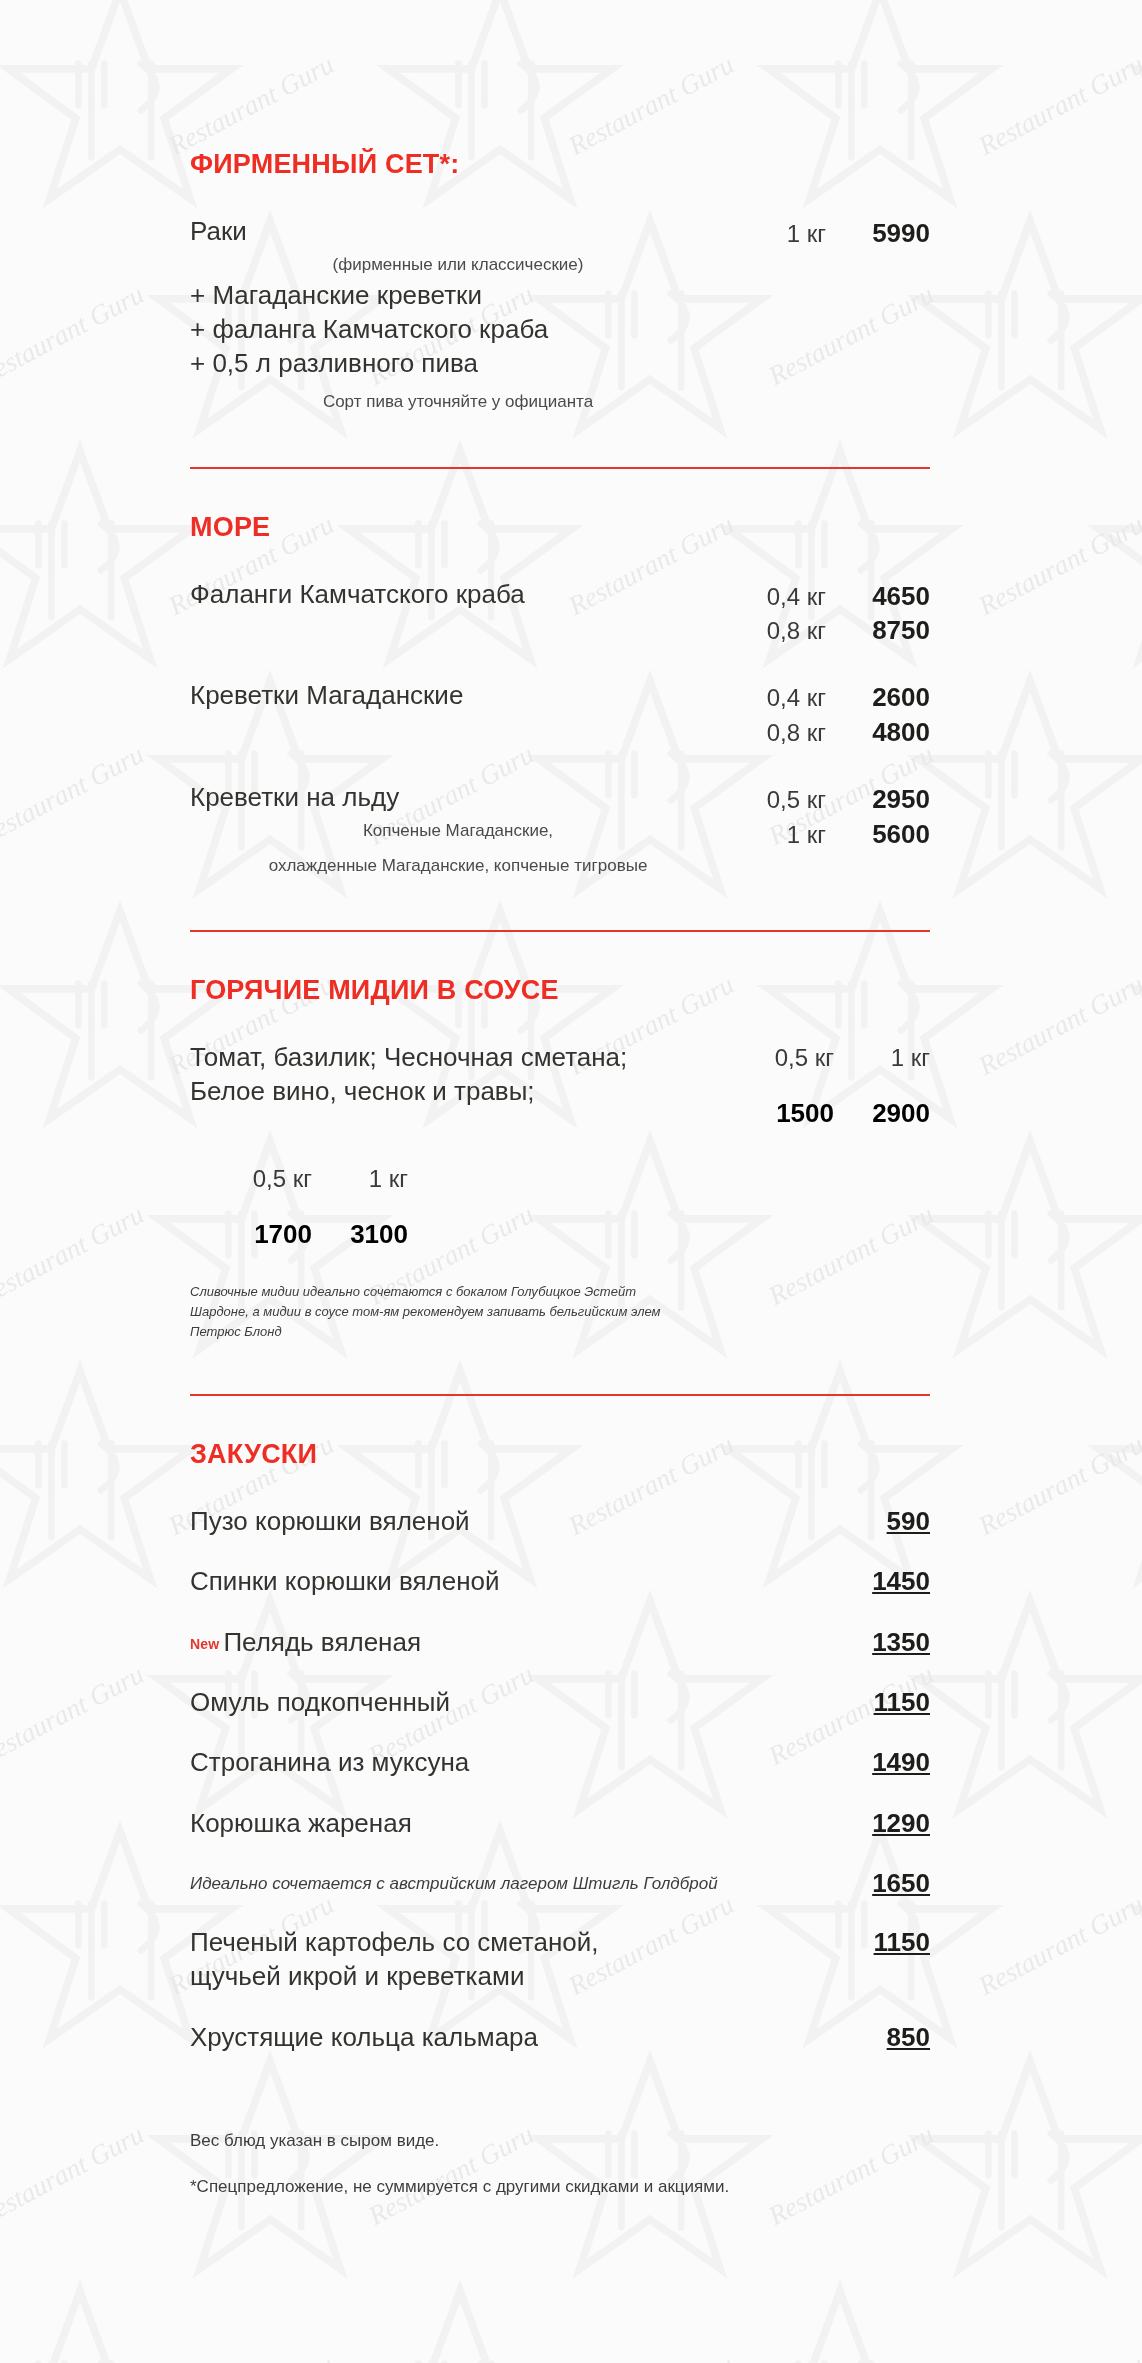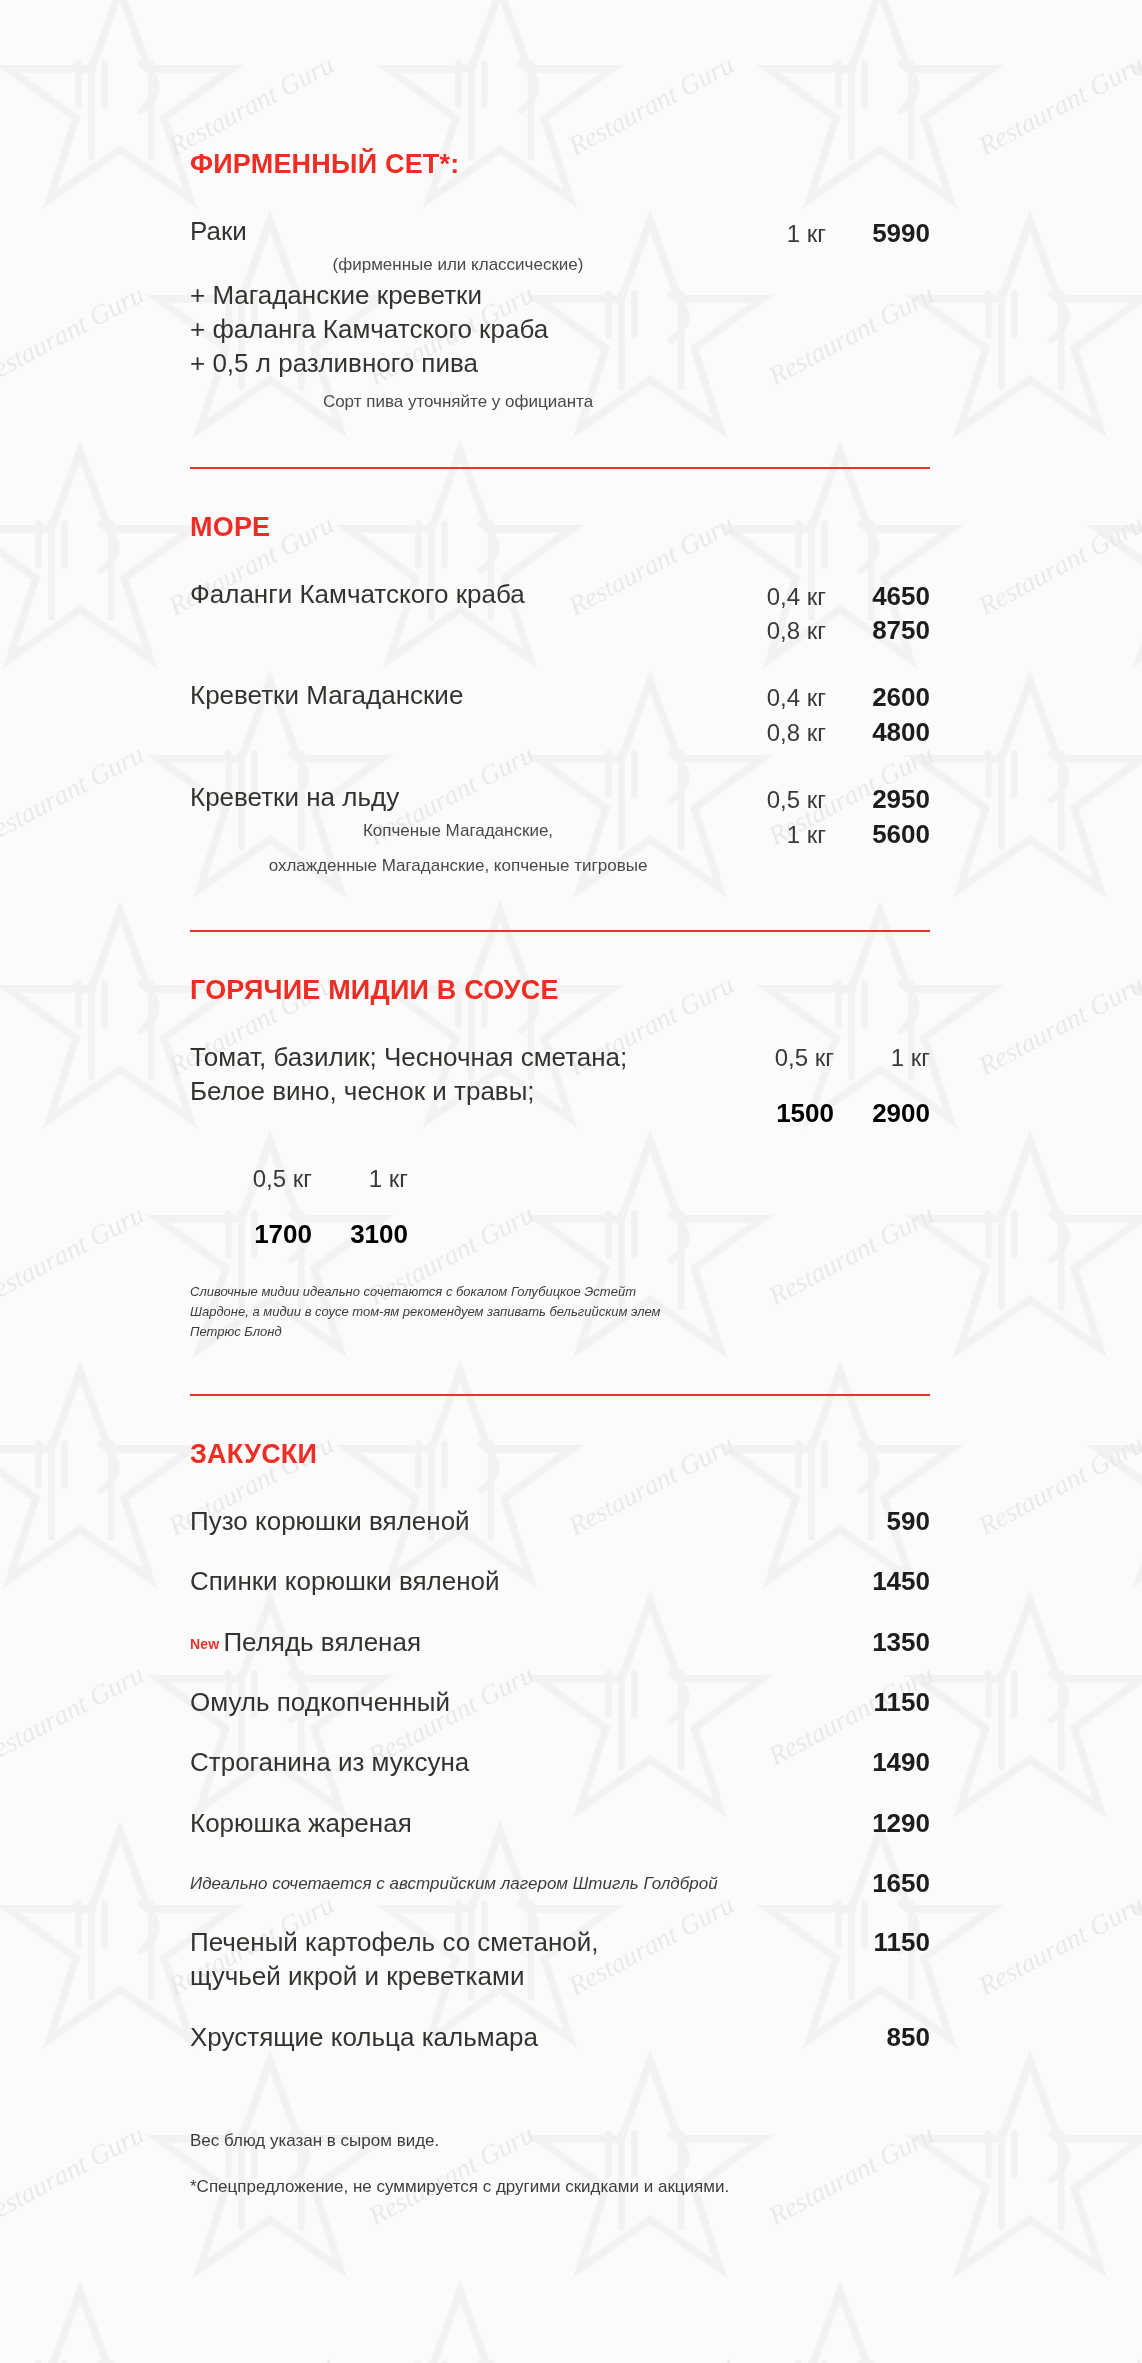--- a/index.html
+++ b/index.html
@@ -129,20 +129,21 @@
   }
   .price-only{
     flex:0 0 auto;
     font-size:26px;
     font-weight:bold;
     color:#1d1d1b;
     text-align:right;
     width:86px;
     margin-left:26px;
     padding-top:2px;
+    text-decoration:underline;
   }
 
   
   .grid-prices{
     flex:0 0 auto;
     margin-left:26px;
     padding-top:2px;
   }
   .grid-line{
     display:flex;

